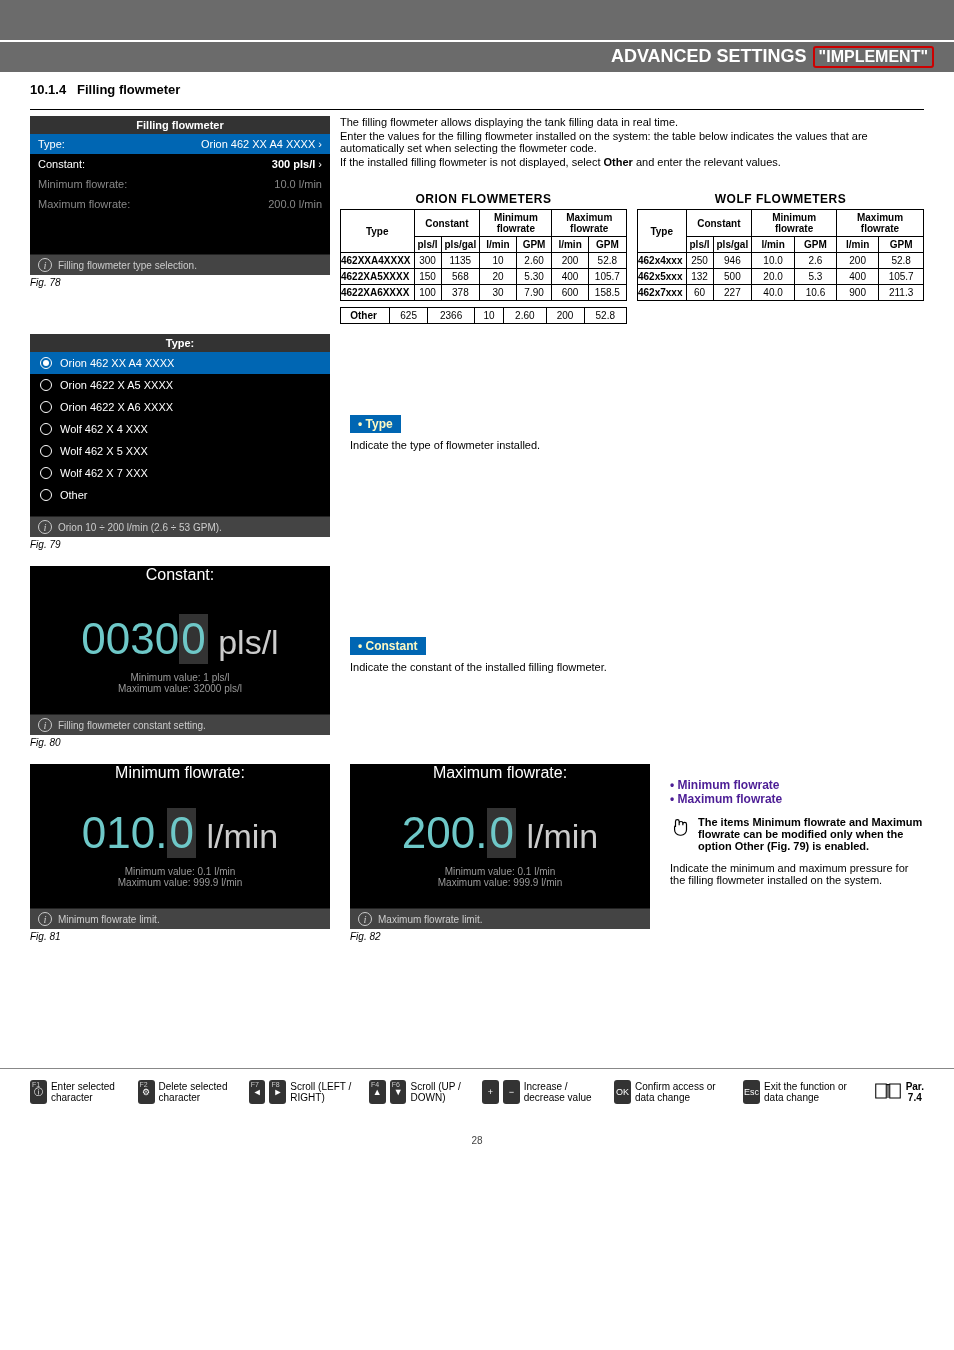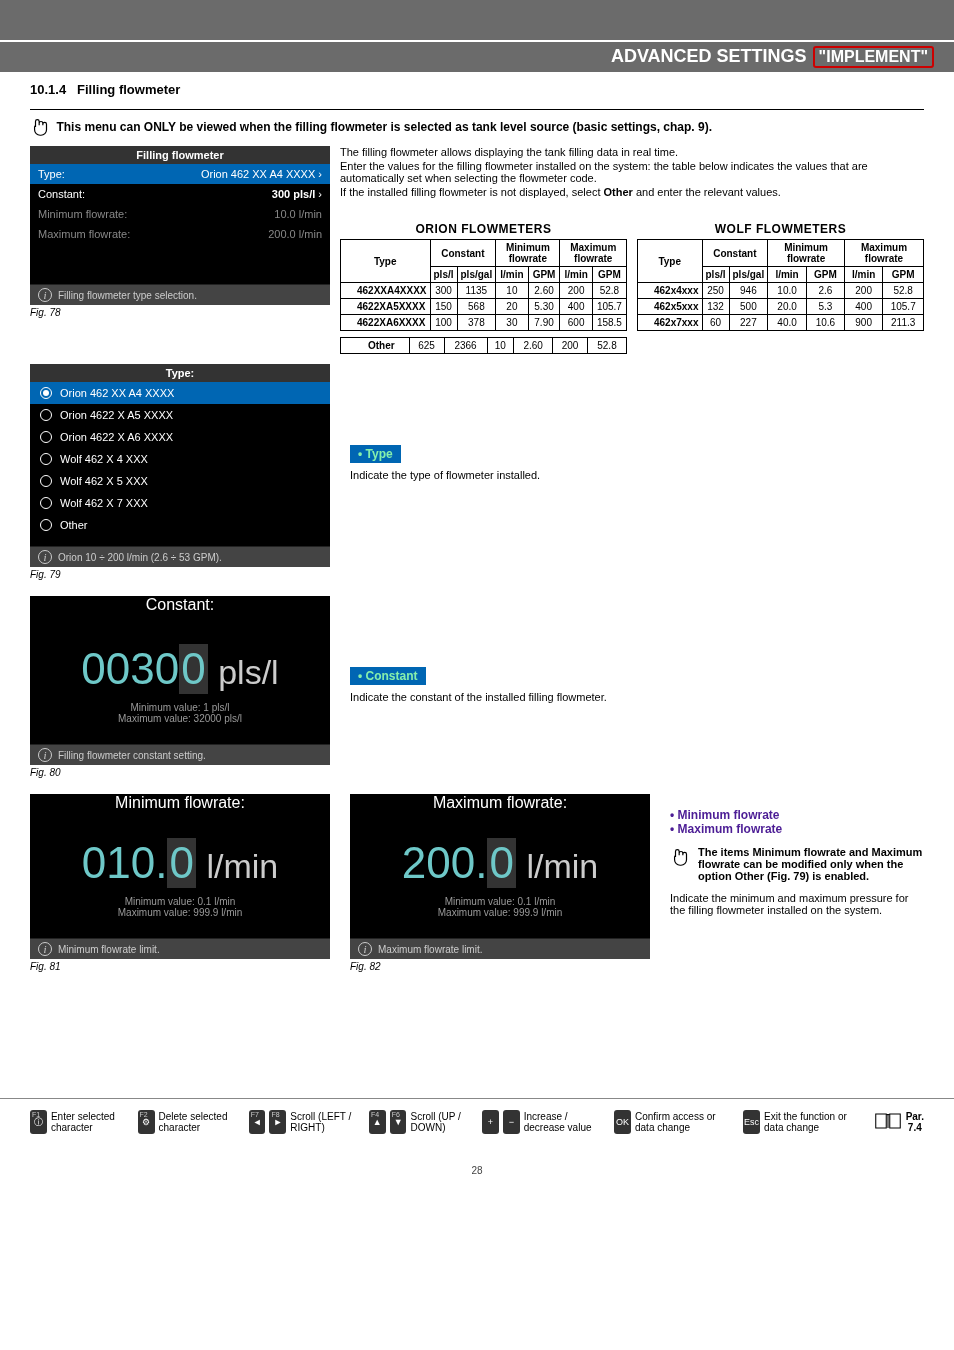--- a/index.html
+++ b/index.html
@@ -25,28 +25,28 @@
   .info-bar .i-icon { display:inline-block; width:14px; height:14px; border:1px solid #ccc; border-radius:50%; text-align:center; line-height:12px; font-style:italic; font-family: serif; font-size:11px;}
   .fig-label { font-size: 10px; font-style: italic; margin: 2px 0 6px 0; }
   .intro-text { font-size: 11px; flex: 1; }
   .intro-text p { margin-bottom: 2px; }
   .tables-row { display: flex; gap: 10px; margin-top: 24px; }
   .tbl-block { flex: 1; }
   .tbl-head { text-align: center; font-weight: bold; font-size: 12px; margin-bottom: 3px; letter-spacing: 0.5px; }
   table.flowtbl { border-collapse: collapse; width: 100%; font-size: 10px; }
   table.flowtbl th, table.flowtbl td { border: 1px solid #000; padding: 2px 3px; text-align: center; }
   table.flowtbl th { font-weight: bold; }
-  table.flowtbl .type-col { font-weight: bold; text-align: left; padding-left: 16px; }
+  table.flowtbl .type-col { font-weight: bold; text-align: left; padding-left: 0; }
   .other-tbl { margin-top: 6px; }
   .type-list { width: 300px; background: #000; }
   .type-list .list-row { padding: 5px 10px; color: #fff; font-size: 11px; display:flex; align-items:center; gap:8px; }
   .type-list .list-row.sel { background: #0066b3; }
   .radio { display:inline-block; width:12px; height:12px; border:1px solid #fff; border-radius:50%; position:relative; }
   .radio.filled::after { content:""; position:absolute; width:6px; height:6px; background:#fff; border-radius:50%; top:2px; left:2px; }
-  .section-label { background: #0066b3; color:#86efac; font-weight:bold; font-size:12px; padding:2px 8px; display:inline-block; }
+  .section-label { background: #0066b3; color:#fef9c3; font-weight:bold; font-size:12px; padding:2px 8px; display:inline-block; }
   .section-text { font-size: 11px; margin-top: 6px; }
   .big-value-shot { width: 300px; background: #000; color: #fff; text-align: center; }
   .big-val { font-family: 'Arial Narrow', Arial; font-weight: 300; }
   .big-num { color: #6ec8c8; font-size: 44px; display:inline; }
   .big-unit { color: #ccc; font-size: 34px; display:inline; margin-left:6px; }
   .cursor-box { background: #333; display:inline-block; padding:0 2px; color:#6ec8c8; }
   .minmax-txt { font-size: 10px; color: #999; margin-top: 8px; }
   .row-flex { display: flex; gap: 20px; margin-top: 10px; align-items: flex-start; }
   .right-col { flex: 1; }
   .flowrate-labels { color: #4c1d95; font-weight: bold; font-size: 12px; margin: 14px 0 10px 0; }
@@ -74,28 +74,20 @@
   <span class="impl">"IMPLEMENT"</span>
 </div>
 
 <div class="content">
   <div class="sec-head">
     <span>10.1.4</span>&nbsp;&nbsp;
     <span>Filling flowmeter</span>
   </div>
   <hr class="thin">
 
-  <div>
-    <span class="hand-icon">
-      <svg viewBox="0 0 24 24">
-          <path fill="none" stroke="#000" stroke-width="1.3" d="M6 12V6a2 2 0 0 1 4 0v4m0-2a2 2 0 0 1 4 0v2m0-1a2 2 0 0 1 4 0v6a6 6 0 0 1-6 6h-1a6 6 0 0 1-6-6v-3l1-2"></path>
-        </svg>
-    </span>
-    <span class="warn-line">This menu can ONLY be viewed when the filling flowmeter is selected as tank level source (basic settings, chap. 9).</span>
-  </div>
 
   <div class="row1">
     <div>
       <div class="screenshot">
         <div class="shot-title">Filling flowmeter</div>
         <div class="sel-row">
           <span>Type:</span>
           <span><span>Orion 462 XX A4 XXXX</span> <span class="arrow">›</span></span>
         </div>
         <div class="plain-row white">

